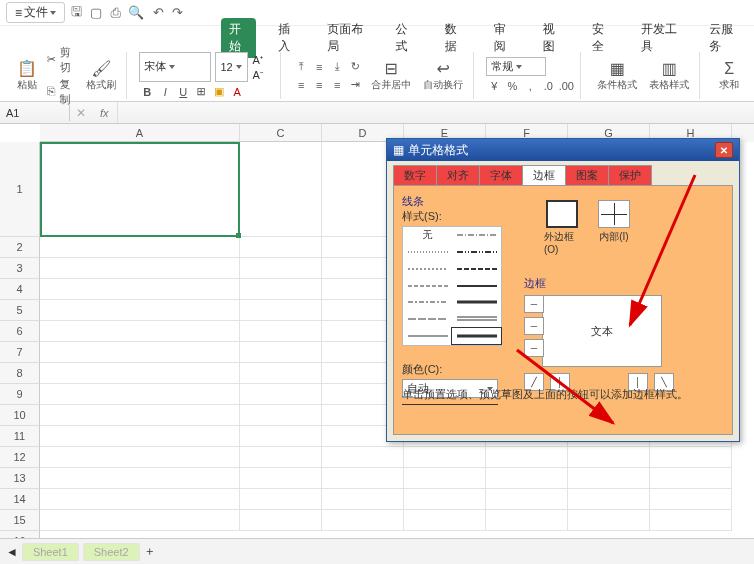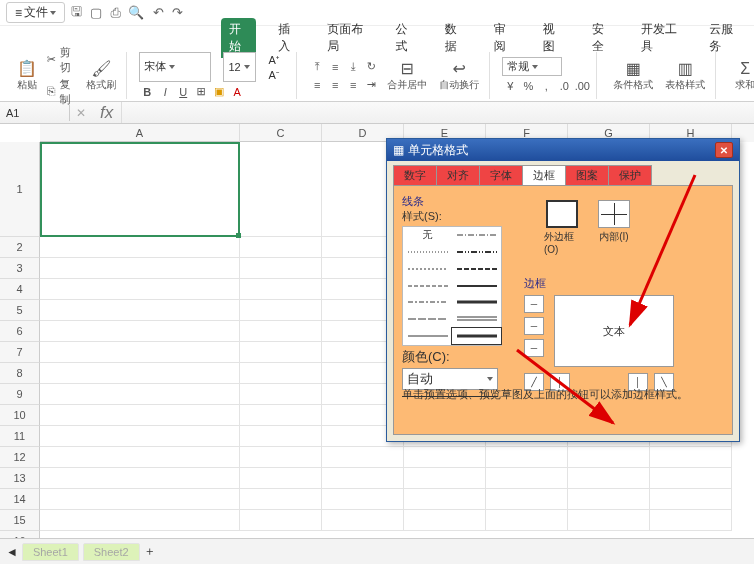--- a/index.html
+++ b/index.html
@@ -24,21 +24,21 @@
   .row-col { display: flex; flex-direction: column; gap: 2px; }
   .row-col .mini { display: flex; align-items: center; gap: 4px; font-size: 11px; color: #555; }
   .sel { border: 1px solid #bbb; padding: 1px 4px; font-size: 11px; background: #fff; display: inline-flex; align-items: center; gap: 3px; }
   .btn-row { display: flex; gap: 2px; }
   .btn-row span { width: 16px; height: 16px; border: 1px solid transparent; display: inline-flex; align-items: center; justify-content: center; font-size: 11px; color: #555; }
   .drop-tri { width:0;height:0;border-left:3px solid transparent;border-right:3px solid transparent;border-top:4px solid #666;display:inline-block; }
 
   
   .fbar { height: 22px; background: linear-gradient(#fafafa,#f0f0f0); border-bottom: 1px solid #ccc; display: flex; align-items: center; }
   .fbar .namebox { width: 70px; border-right: 1px solid #ccc; padding: 2px 6px; font-size: 11px; }
-  .fbar .fx { padding: 0 8px; color: #777; font-style: italic; font-size: 17px; }
+  .fbar .fx { padding: 0 8px; color: #777; font-style: italic; font-size: 11px; }
   .col-hdrs { position: absolute; top: 124px; left: 40px; right: 0; height: 18px; background: #f6f6f6; display: flex; }
   .col-hdrs .ch { width: 82px; border-right: 1px solid #ddd; border-bottom: 1px solid #ccc; text-align: center; font-size: 11px; color: #555; line-height: 18px; }
   .col-hdrs .ch:first-child { width: 200px; }
   .grid { position: absolute; top: 142px; left: 40px; right: 0; bottom: 26px; }
   .gridrow { display: flex; height: 21px; }
   .gridrow.first { height: 95px; }
   .cell { width: 82px; border-right: 1px solid #e3e3e3; border-bottom: 1px solid #e3e3e3; }
   .cell:first-child { width: 200px; }
   .cell.sel { border: 2px solid #32915b; background: #fff; position: relative; }
   .cell.sel::after { content:''; position:absolute; right:-3px; bottom:-3px; width:5px; height:5px; background:#32915b; }
@@ -55,35 +55,35 @@
   .dlg-tabs { display: flex; background: #ece9d8; padding: 4px 6px 0; gap: 0; }
   .dlg-tab { padding: 2px 10px; font-size: 11px; border: 1px solid #999; background: #ef4444; border-bottom: none; margin-right: -1px; }
   .dlg-tab.active { background: #fff; position: relative; z-index: 2; }
   .dlg-body { background: #fdba74; margin: 0 6px 6px; border: 1px solid #999; padding: 8px; min-height: 250px; position: relative; }
 
   .fieldset-label { color: #2a2a8a; font-size: 11px; }
   .line-box { position:absolute; left:8px; top:8px; width:110px; }
   .style-panel { border: 1px solid #bbb; background:#fff; width: 100px; height: 120px; display:flex; flex-wrap:wrap; margin-top:2px; }
   .style-panel .sopt { width:50%; height:16px; display:flex; align-items:center; justify-content:center; }
   .sopt svg { width: 40px; height: 8px; }
-  .color-row { margin-top: 2px; font-size:13px; }
+  .color-row { margin-top: 16px; font-size:11px; }
   .color-sel { border:1px solid #999; padding:1px 4px; width:96px; margin-top:2px; display:flex; align-items:center; justify-content:space-between; background:#fff; }
   .under-line { margin-top:6px; height:1px; background:#333; width:96px; }
 
   .preset-box { position:absolute; left:130px; top:8px; right:8px; }
   .presets { display:flex; gap:16px; margin:6px 0 2px 20px; }
   .pbtn { width:36px; display:flex; flex-direction:column; align-items:center; gap:2px; }
   .pbtn .picon { width:32px; height:28px; border:1px solid #999; background:#fff; position:relative; }
   .pbtn .plabel { font-size:10px; color:#333; }
   .picon.outer { border:2px solid #333; }
   .picon.inner::before { content:''; position:absolute; left:50%; top:2px; bottom:2px; width:1px; background:#333; }
   .picon.inner::after { content:''; position:absolute; top:50%; left:2px; right:2px; height:1px; background:#333; }
 
   .border-box { position:absolute; left:130px; top:90px; right:8px; }
-  .preview { border:1px solid #999; background:#fff; width:120px; height:72px; display:flex; align-items:center; justify-content:center; font-size:11px; color:#333; margin-left:30px; }
+  .preview { border:1px solid #999; background:#fff; width:120px; height:72px; display:flex; align-items:center; justify-content:center; font-size:11px; color:#333; margin-left:18px; }
   .edge-btns { display:flex; flex-direction:column; gap:4px; position:absolute; left:0; top:0; }
   .edge-btn { width:20px; height:18px; border:1px solid #999; background:#fff; display:flex; align-items:center; justify-content:center; font-size:9px; }
   .bottom-btns { display:flex; gap:6px; margin-top:6px; margin-left:0; }
   .bottom-btns .edge-btn { width:20px; }
 
   .dlg-hint { position:absolute; left:8px; bottom:32px; font-size:11px; color:#333; }
   .dlg-buttons { position:absolute; right:8px; bottom:6px; display:flex; gap:8px; }
   .dlg-buttons button { width:64px; height:20px; border:1px solid #888; background:linear-gradient(#fefefe,#e8e8e8); font-size:11px; border-radius:2px; }
 
   
@@ -133,21 +133,21 @@
       <span class="mini">✂ <span>剪切</span></span>
       <span class="mini">⎘ <span>复制</span></span>
     </div>
     <div class="big-btn" style="width:42px">
       <span class="ic">🖌</span>
       <span>格式刷</span>
     </div>
   </div>
   <div class="rgroup">
     <div class="row-col">
-      <div style="display:flex;gap:12px">
+      <div style="display:flex;gap:4px">
         <span class="sel" style="width:80px">
             <span>宋体</span>
             <span class="drop-tri"></span>
           </span>
         <span class="sel" style="width:36px">
             <span>12</span>
             <span class="drop-tri"></span>
           </span>
         <span style="font-size:11px">A⁺ A⁻</span>
       </div>

